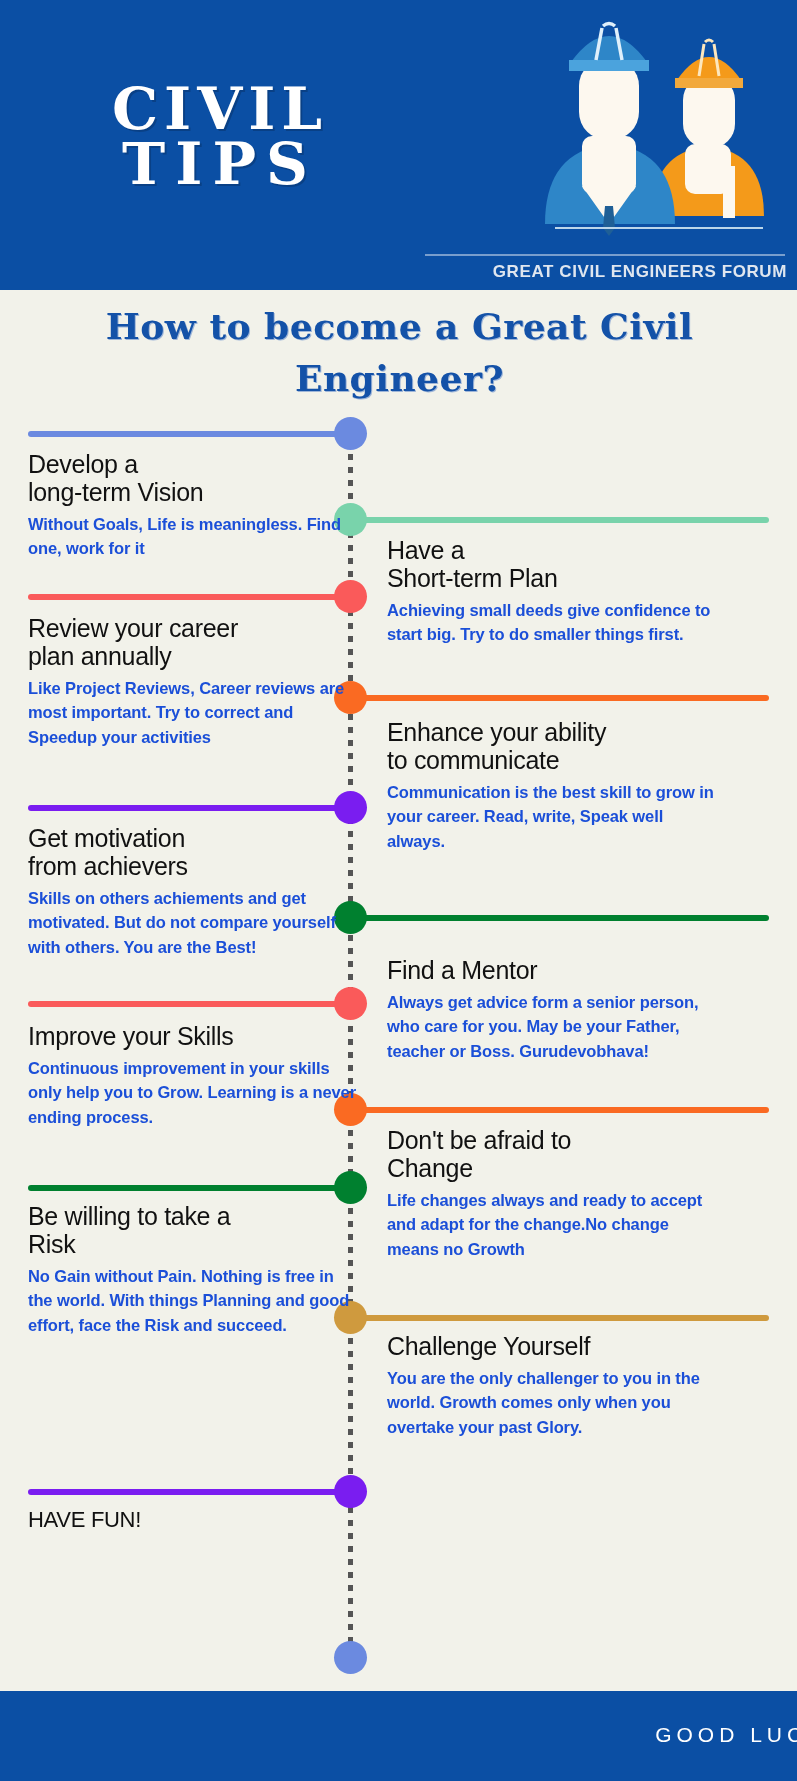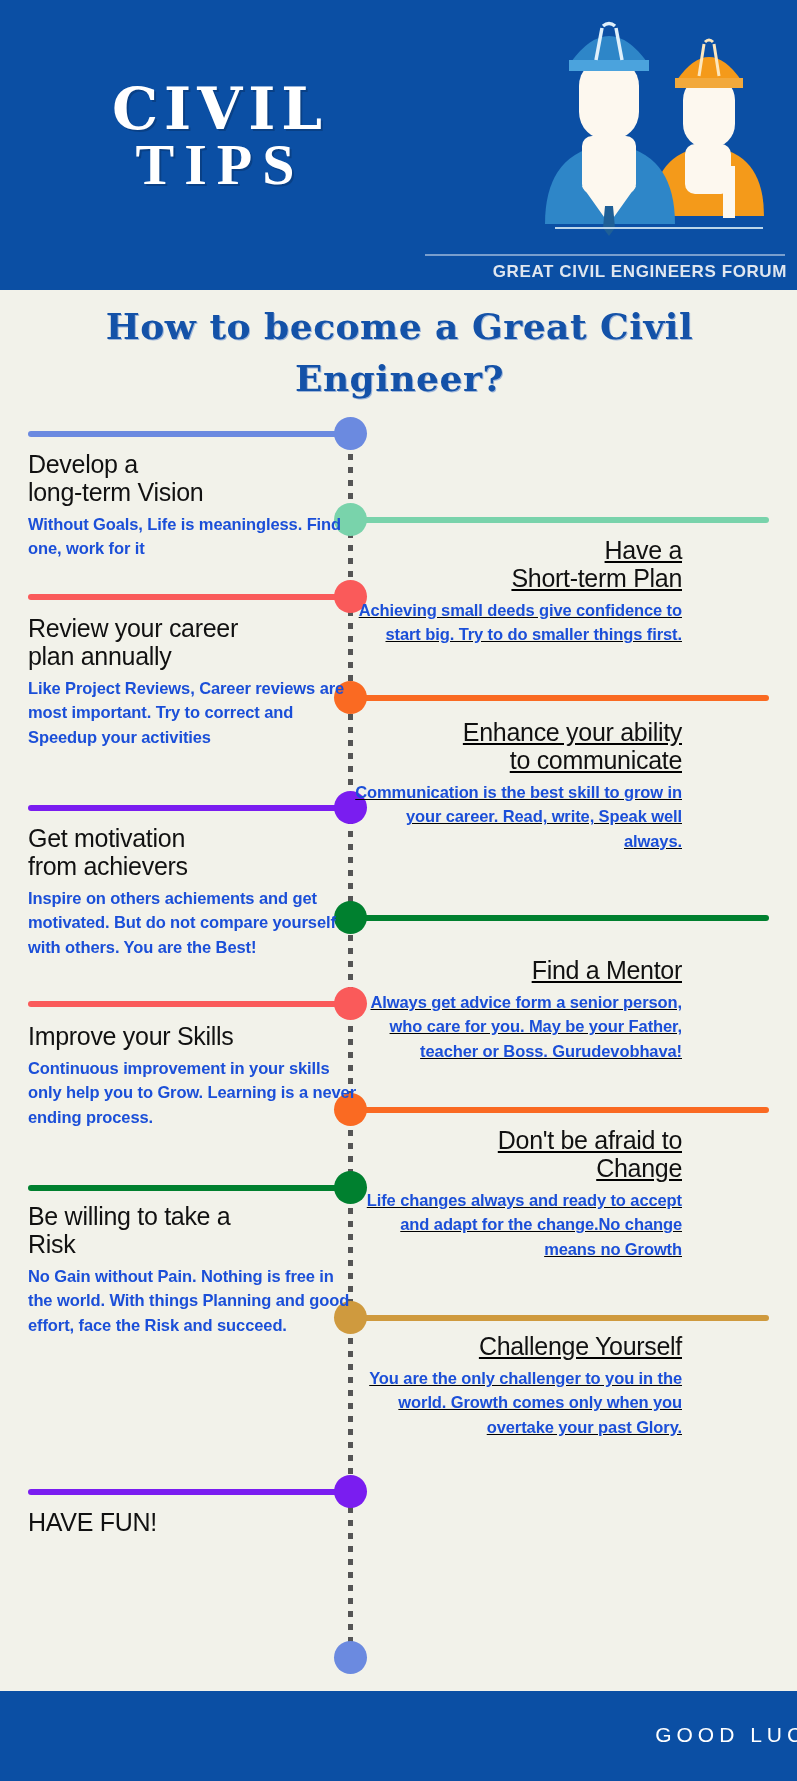--- a/index.html
+++ b/index.html
@@ -22,21 +22,21 @@
     width:380px;
     color:#ffffff;
     font-family:"DejaVu Serif", serif;
     font-weight:700;
     font-size:58px;
     line-height:0.95;
     letter-spacing:6px;
     text-align:center;
     text-shadow:2px 2px 0 rgba(0,0,0,.18);
   }
-  .brand-line2{display:block;letter-spacing:10px;font-family:Liberation Serif, serif;}
+  .brand-line2{display:block;letter-spacing:10px;}
 
   .worker-art{
     position:absolute;right:30px;top:16px;width:330px;height:240px;
   }
   .header-rule{
     position:absolute;left:425px;top:254px;width:360px;height:2px;
     background:rgba(255,255,255,.45);
   }
   .forum-name{
     position:absolute;right:10px;top:262px;
@@ -72,39 +72,39 @@
   }
   .node.left .bar{left:28px;right:447px;}
   .node.right .bar{left:350px;right:28px;}
   .node .dot{
     position:absolute;left:334px;top:-17px;
     width:33px;height:33px;border-radius:50%;
   }
 
   .card{position:absolute;width:330px;}
   .card.left{left:28px;text-align:left;}
-  .card.right{left:352px;text-align:right;text-decoration:underline;}
+  .card.right{left:387px;text-align:left;}
   .card h3{
     margin:0 0 6px 0;
     font-family:"Liberation Sans", sans-serif;
     font-weight:400;
     color:#111;
     font-size:25px;
     line-height:1.12;
     letter-spacing:-0.3px;
   }
   .card p{
     margin:0;
     color:#1b4fd8;
     font-weight:700;
     font-size:16.5px;
     line-height:1.48;
     letter-spacing:-0.1px;
   }
-  .card.plain h3{ font-size:25px; }
+  .card.plain h3{ font-size:22px; }
 
   
   .footer{
     position:absolute;left:0;bottom:0;width:797px;height:90px;
     background:#0b4fa4;
   }
   .footer .good-luck{
     position:absolute;left:0;top:32px;width:797px;text-align:right;
     color:#ffffff;font-size:21px;letter-spacing:5px;font-weight:400;padding-left:40px;
   }
@@ -226,21 +226,21 @@
     <div class="card left" style="top: 204px;">
       <h3>Review your career<br>plan annually</h3>
       <p>Like Project Reviews, Career reviews are most important. Try to correct and Speedup your activities</p>
     </div>
     <div class="card right" style="top: 308px;">
       <h3>Enhance your ability<br>to communicate</h3>
       <p>Communication is the best skill to grow in your career. Read, write, Speak well always.</p>
     </div>
     <div class="card left" style="top: 414px;">
       <h3>Get motivation<br>from achievers</h3>
-      <p>Inspire on others achiements and get motivated. But do not compare yourself with others. You are the Best!</p>
+      <p>Skills on others achiements and get motivated. But do not compare yourself with others. You are the Best!</p>
     </div>
     <div class="card right" style="top: 522px; margin-top: 24px;">
       <h3>Find a Mentor</h3>
       <p>Always get advice form a senior person, who care for you. May be your Father, teacher or Boss. Gurudevobhava!</p>
     </div>
     <div class="card left" style="top: 612px;">
       <h3>Improve your Skills</h3>
       <p>Continuous improvement in your skills only help you  to Grow. Learning is a never ending process.</p>
     </div>
     <div class="card right" style="top: 716px;">

